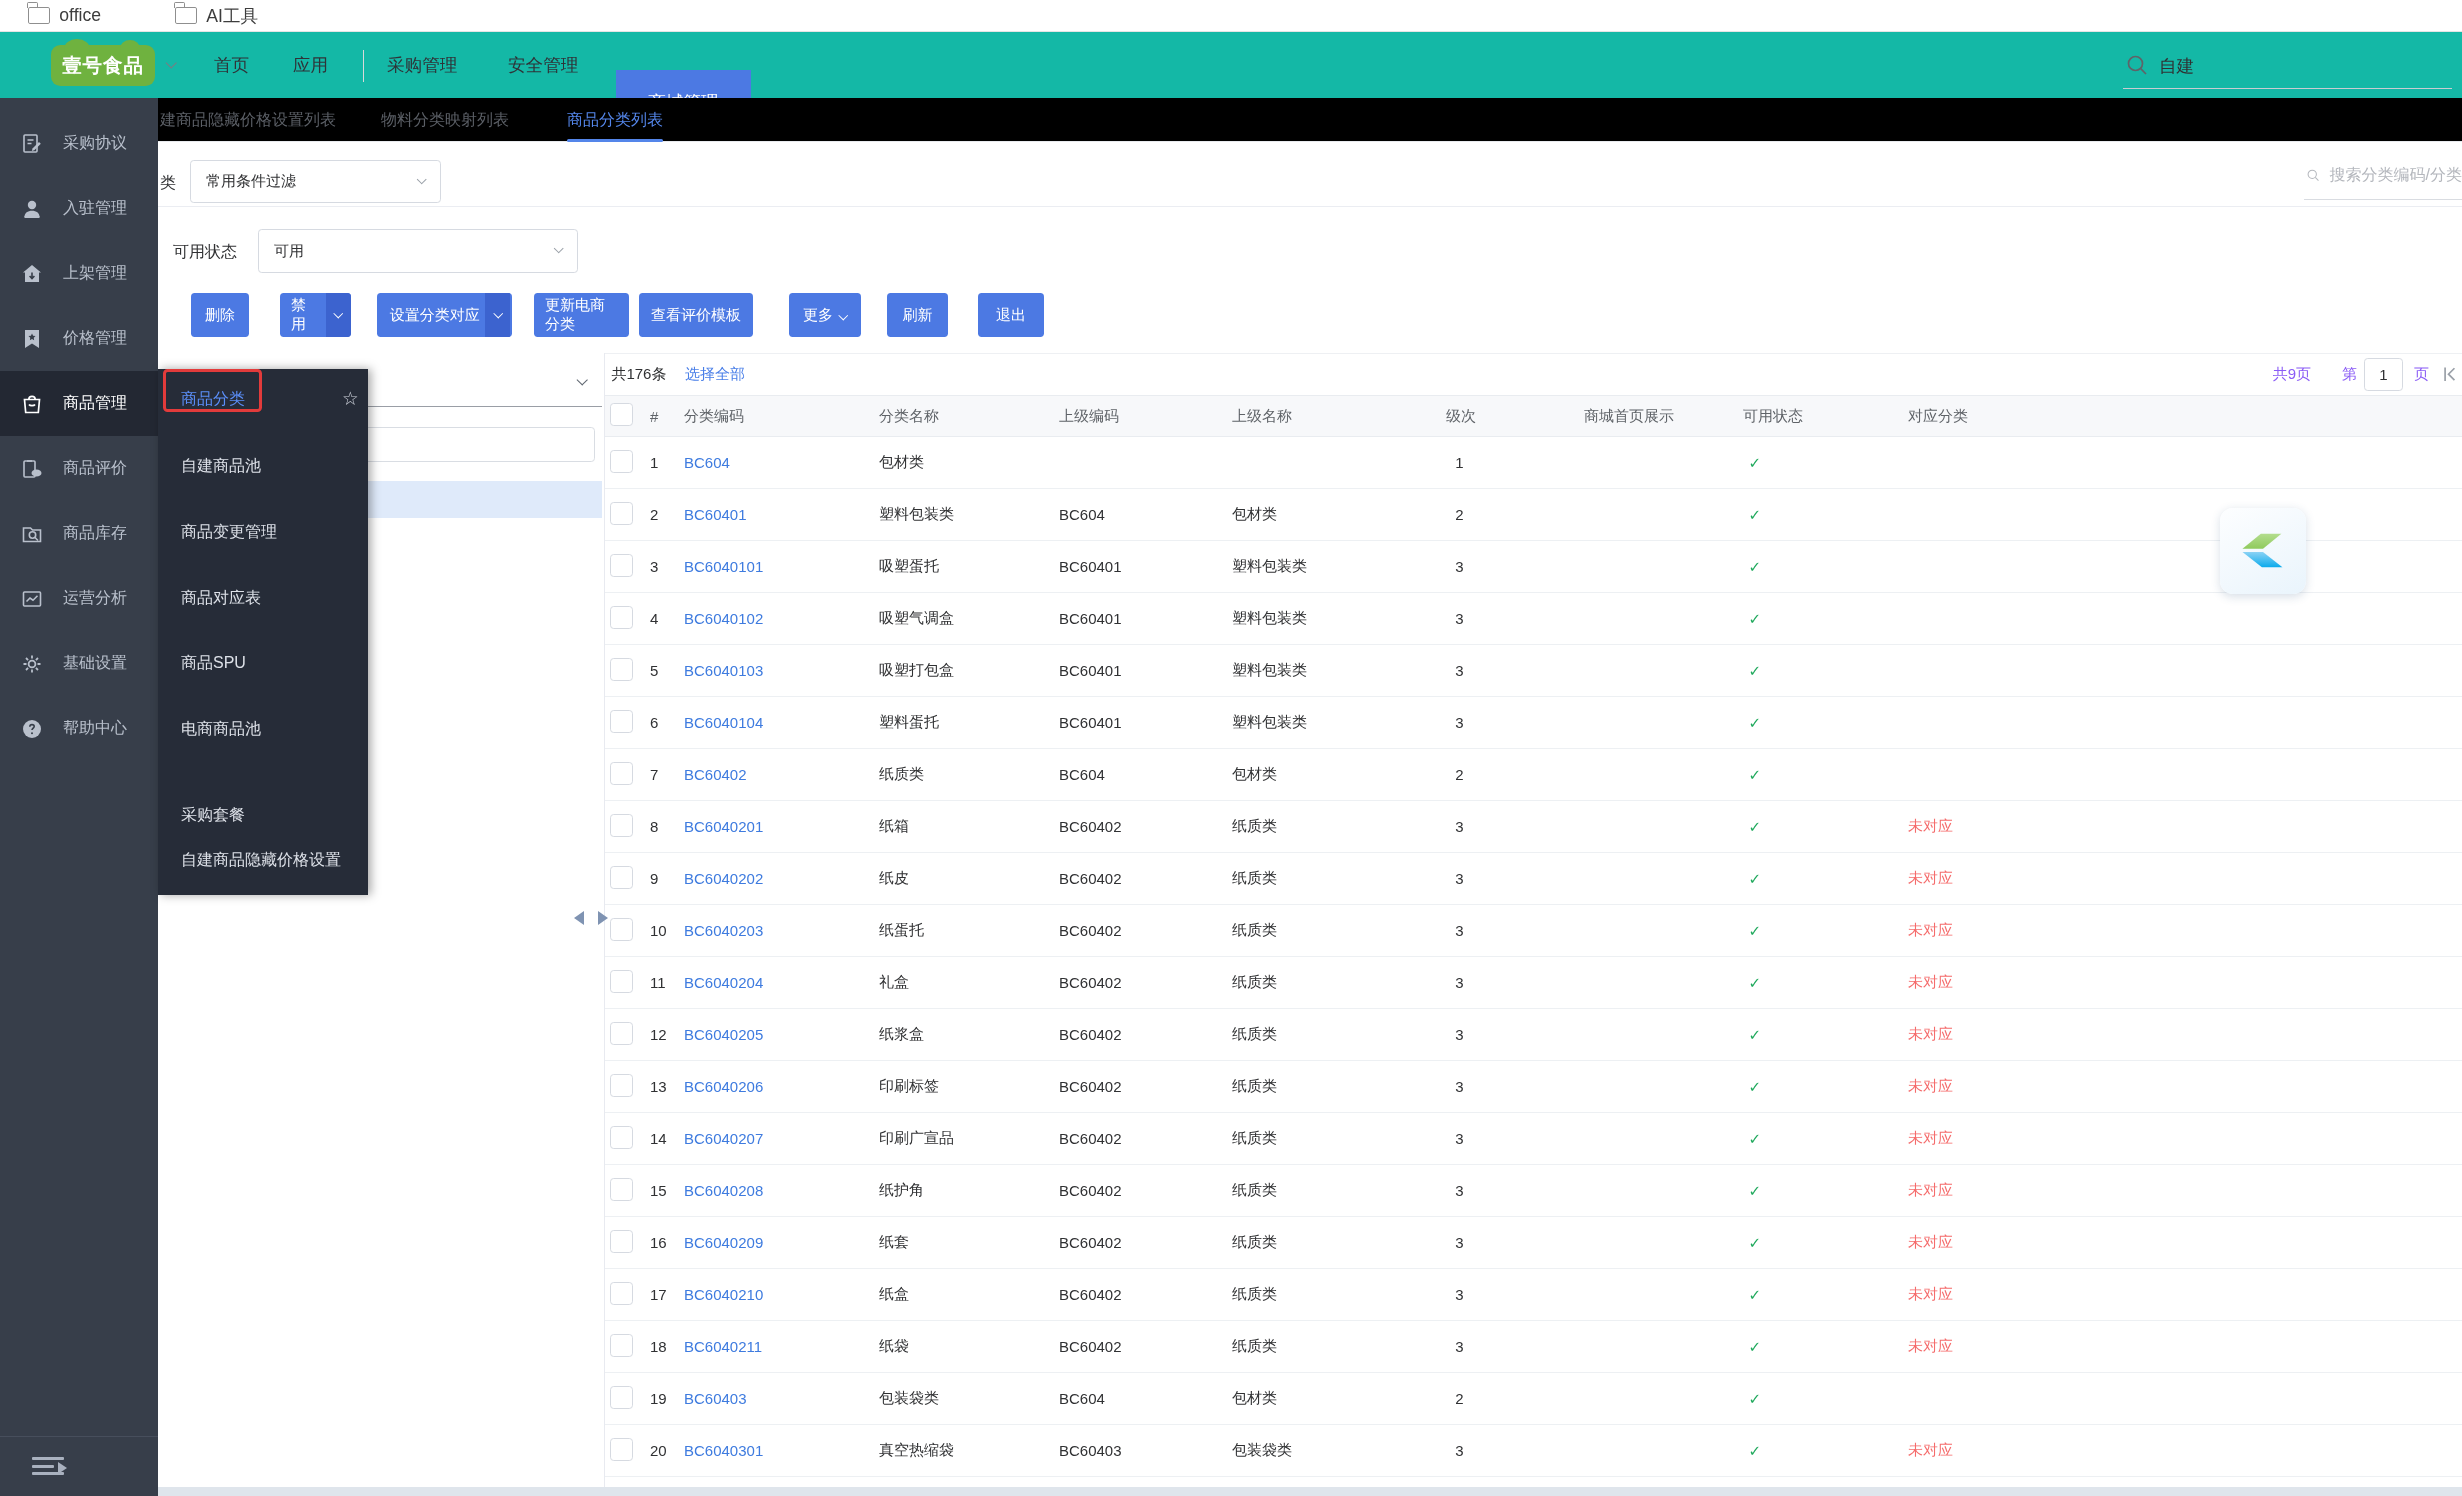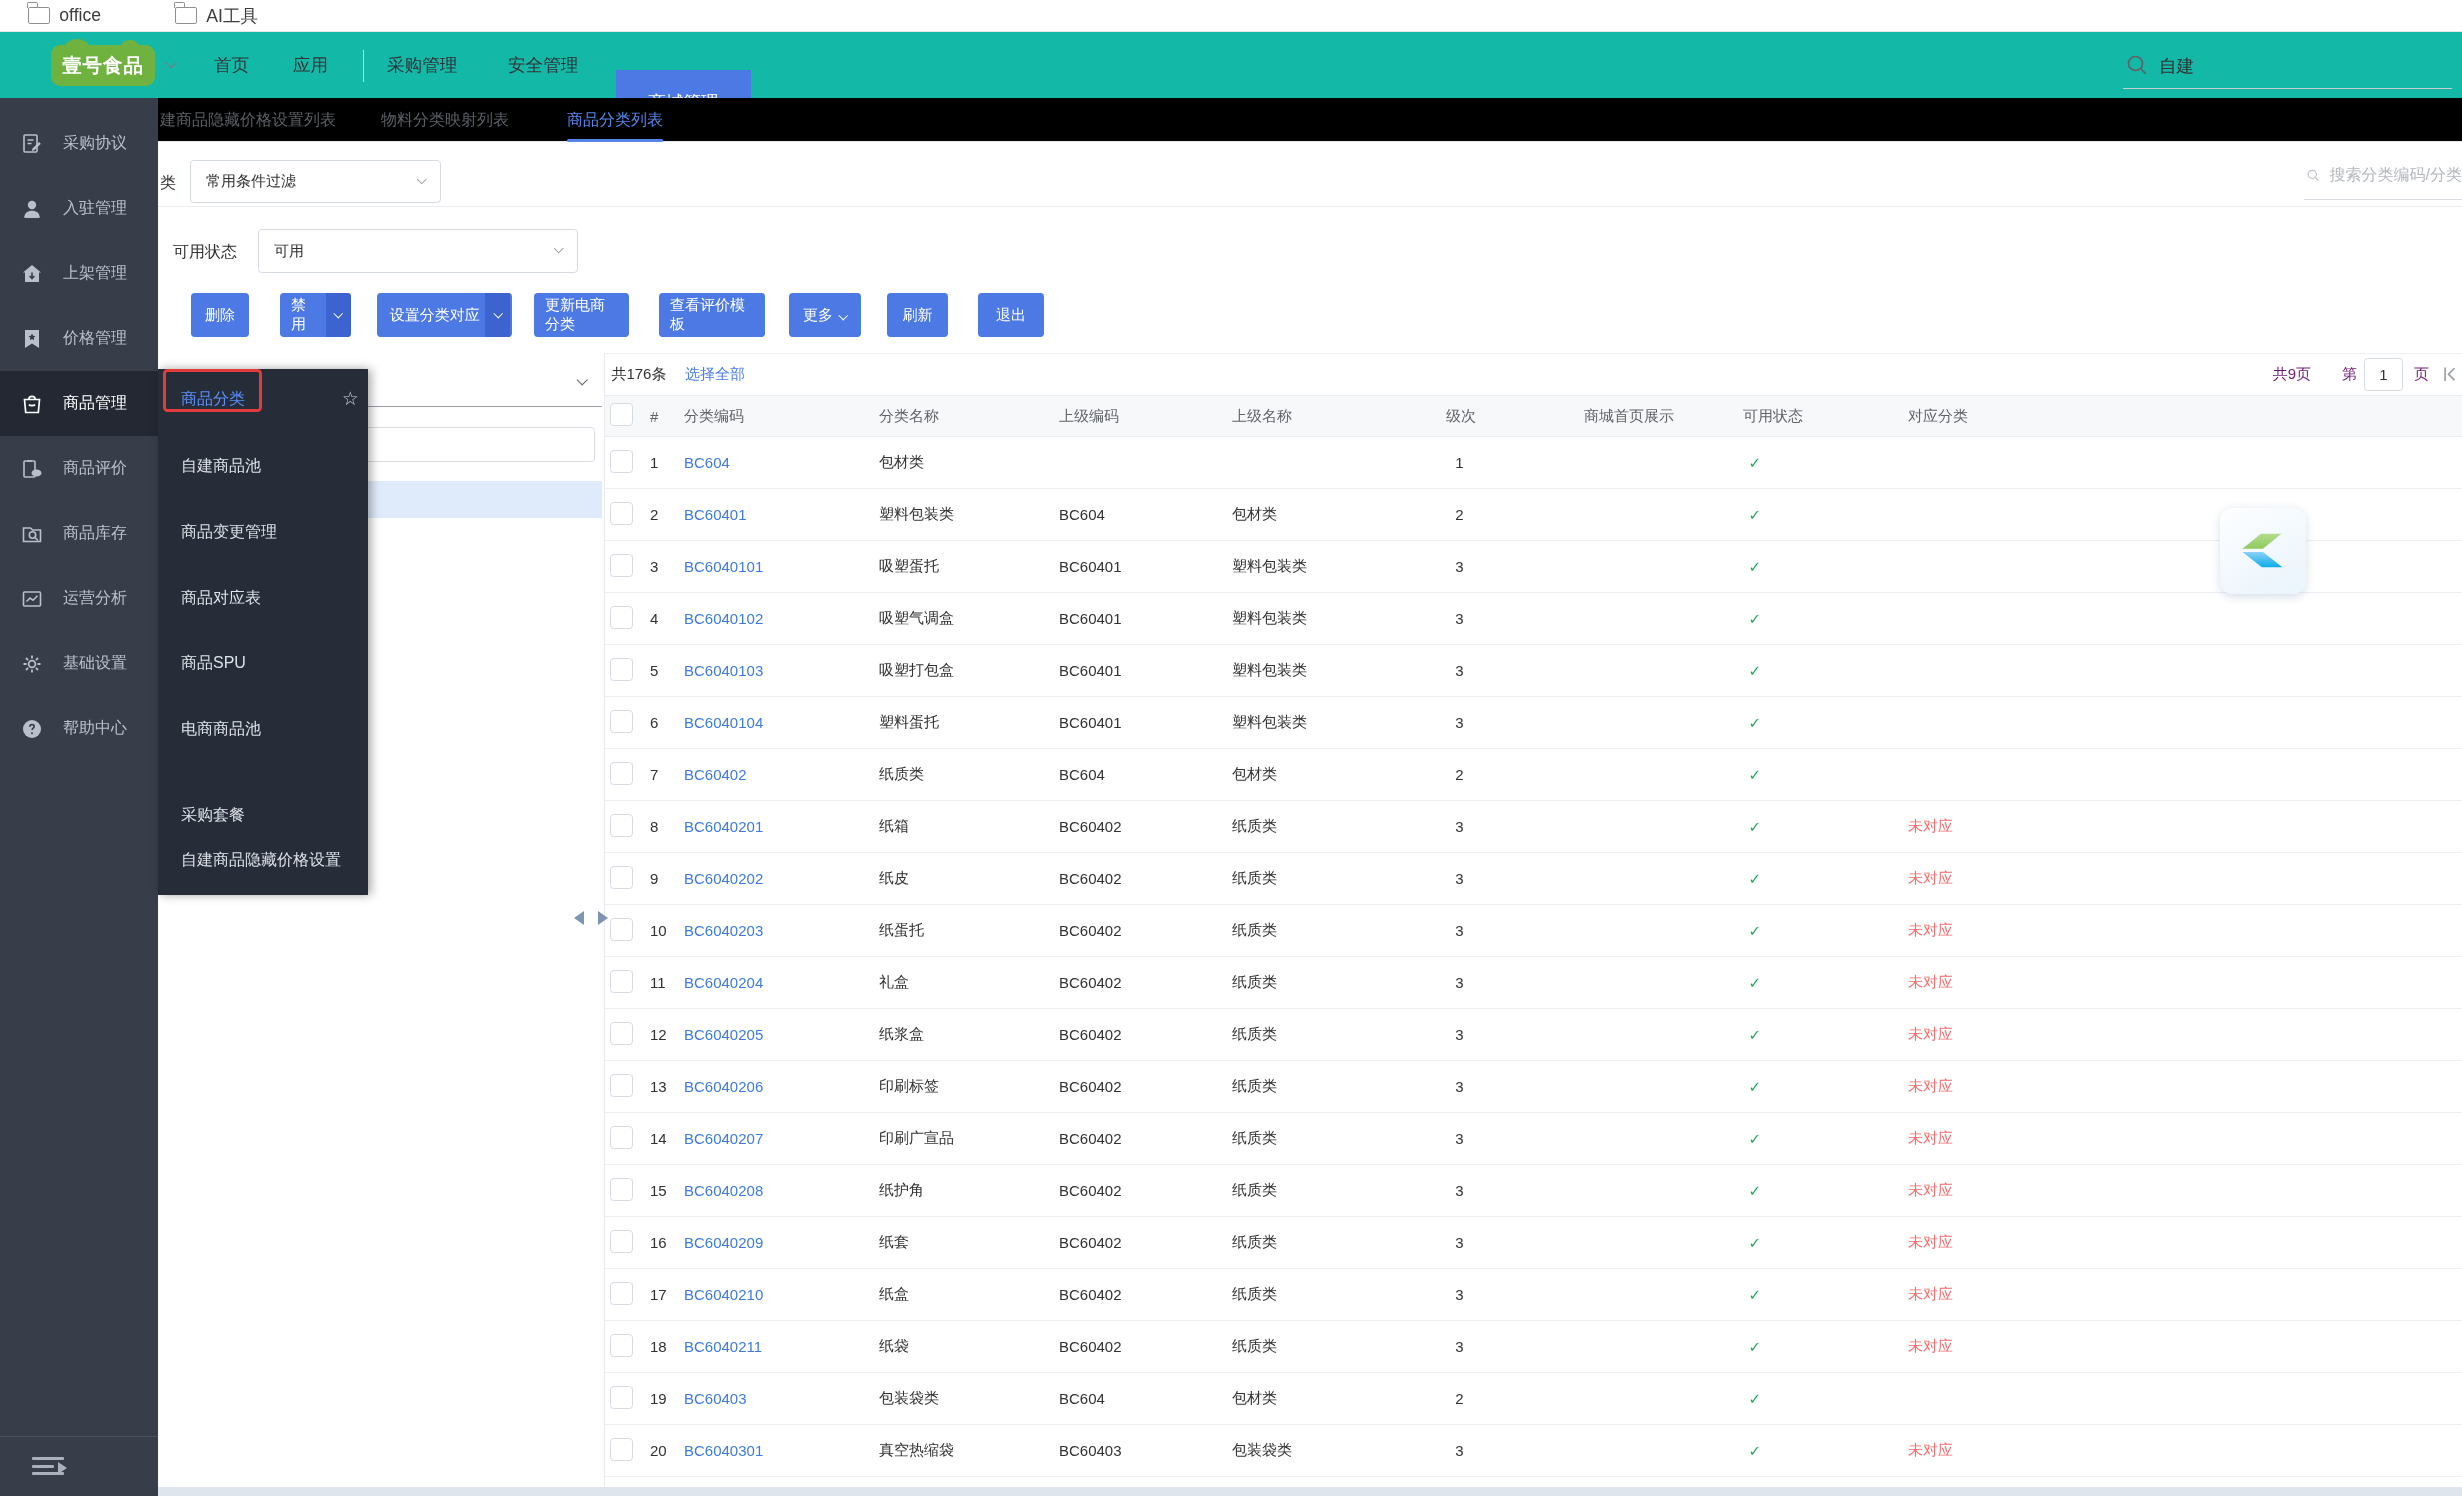--- a/index.html
+++ b/index.html
@@ -71,21 +71,21 @@
   .tree-selrow { position:absolute; left:186px; top:481px; width:416px; height:37px; background:#dfeafa; z-index:1; }
   .vdiv { position:absolute; left:604px; top:353px; width:0.9px; height:1134px; background:#e8eaf0; z-index:1; }
   .split-l { position:absolute; left:574px; top:911px; border-right:10.2px solid #7f93b2; border-top:7.4px solid transparent; border-bottom:7.4px solid transparent; z-index:2; }
   .split-r { position:absolute; left:598px; top:911px; border-left:10.2px solid #7f93b2; border-top:7.4px solid transparent; border-bottom:7.4px solid transparent; z-index:2; }
 
   
   .info-row { position:absolute; left:604px; top:353px; right:0; height:42px; border-top:0.9px solid #eef0f3; background:#fff; }
   .total-txt { position:absolute; left:7.4px; top:11px; font-size:15px; color:#303133; }
   .selall { position:absolute; left:81px; top:11px; font-size:15px; color:#4a7fe8; cursor:pointer; }
   .pag { position:absolute; right:0; top:0; height:42px; display:flex; align-items:center; } 
-  .pag span { font-size:15px; color:#701a75; }
+  .pag span { font-size:15px; color:#8b5cf6; }
   .pag .pgtxt1 { position:absolute; right:151px; top:11px; }
   .pag .pgtxt2 { position:absolute; right:105px; top:11px; }
   .pg-input { position:absolute; right:59px; top:3.7px; width:39px; height:33px; border:0.9px solid #d6dae1; border-radius:3.7px; text-align:center; font-size:15px; color:#303133; font-family:inherit; }
   .pag .pgtxt3 { position:absolute; right:33px; top:11px; }
   .pg-first { position:absolute; right:1.9px; top:10.2px; color:#9aa0a8; }
 
   .thead { position:absolute; left:604px; top:395px; right:0; height:42px; background:#f7f8fa; border-top:0.9px solid #e9ecf0; border-bottom:0.9px solid #e9ecf0; }
   .grid { display:grid; grid-template-columns:46px 34px 195px 180px 173px 214px 138px 159px 165px 1fr; align-items:center; height:100%; }
   .grid > div { font-size:15px; overflow:hidden; white-space:nowrap; }
   .thead .grid > div { color:#5f6368; }
@@ -277,21 +277,21 @@
   </div>
 <div class="btn" style="left:377px; width:135px;">
     <span class="lbl" style="padding-right:5.6px">设置分类对应</span>
     <span class="seg">
       <i class="chev"></i>
     </span>
   </div>
 <div class="btn" style="left:534px; width:95px;">
     <span class="lbl">更新电商分类</span>
   </div>
-<div class="btn" style="left:659px; width:106px;justify-content:center;">
+<div class="btn" style="left:639px; width:114px;justify-content:center;">
     <span class="lbl">查看评价模板</span>
   </div>
 <div class="btn" style="left:789px; width:72px;">
     <span class="lbl">更多</span>
     <i class="chev inlinechev"></i>
   </div>
 <div class="btn" style="left:887px; width:61px;">
     <span class="lbl">刷新</span>
   </div>
 <div class="btn" style="left:978px; width:66px;">

